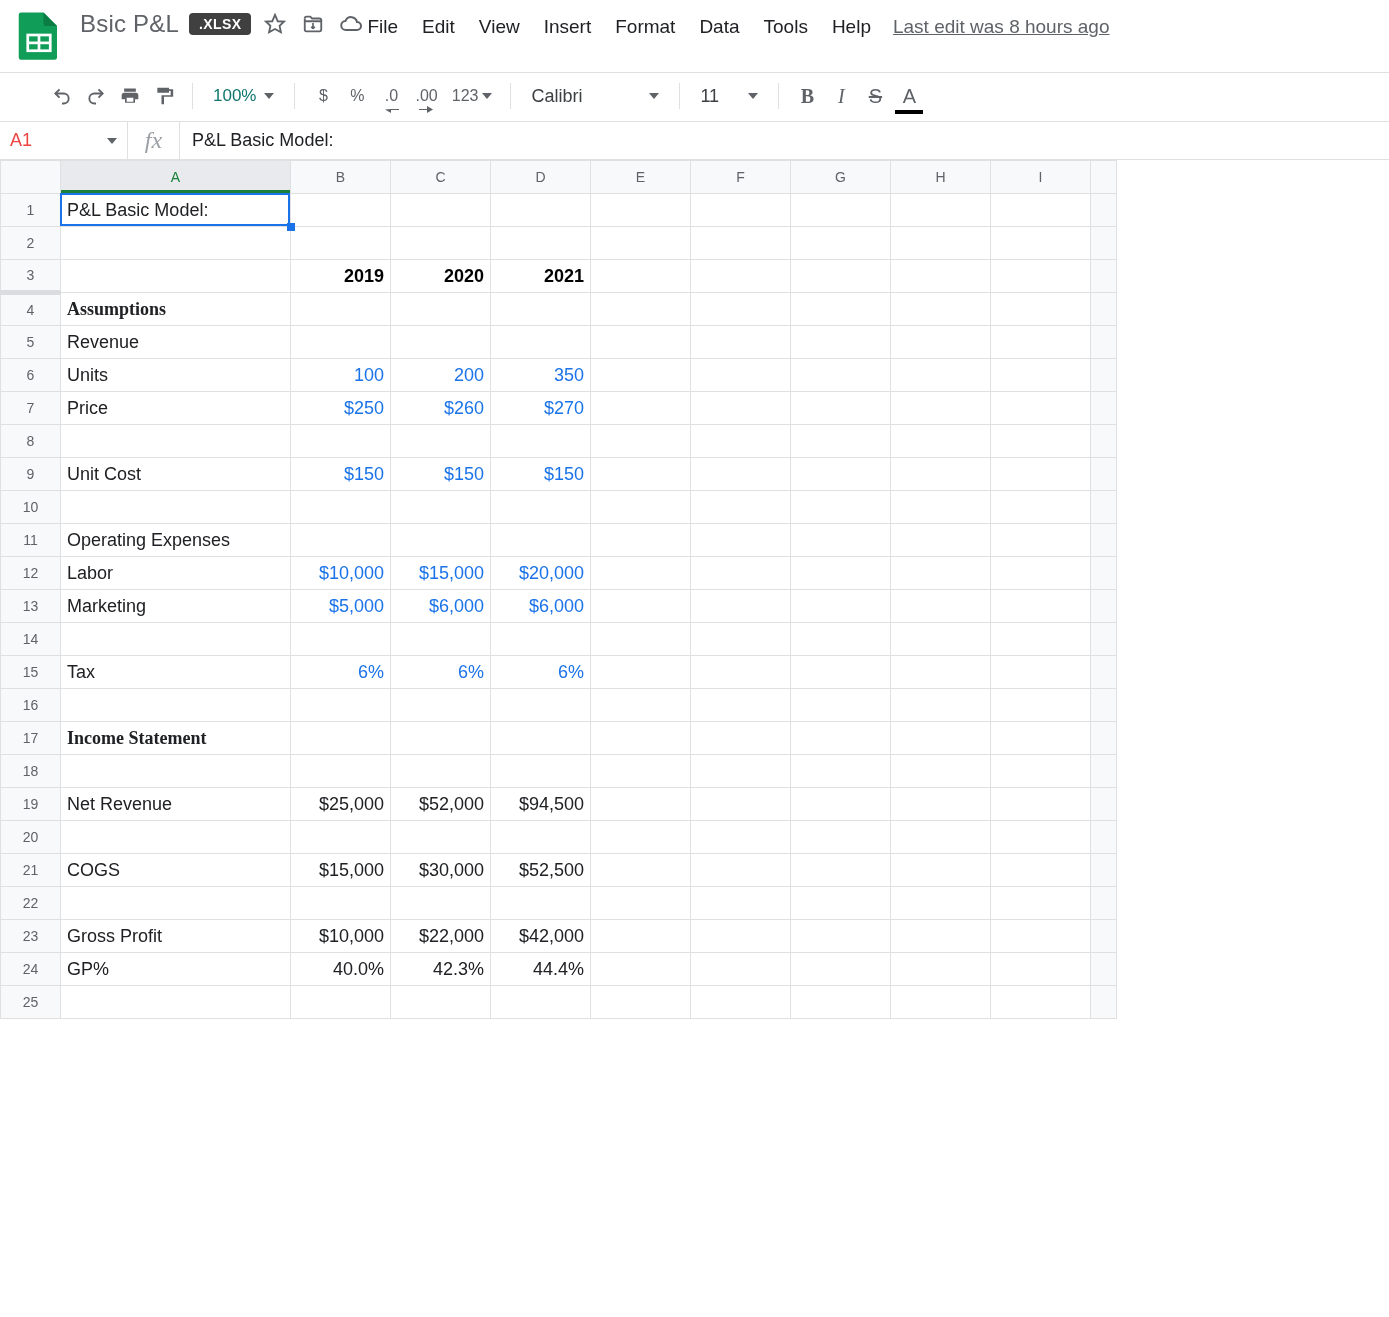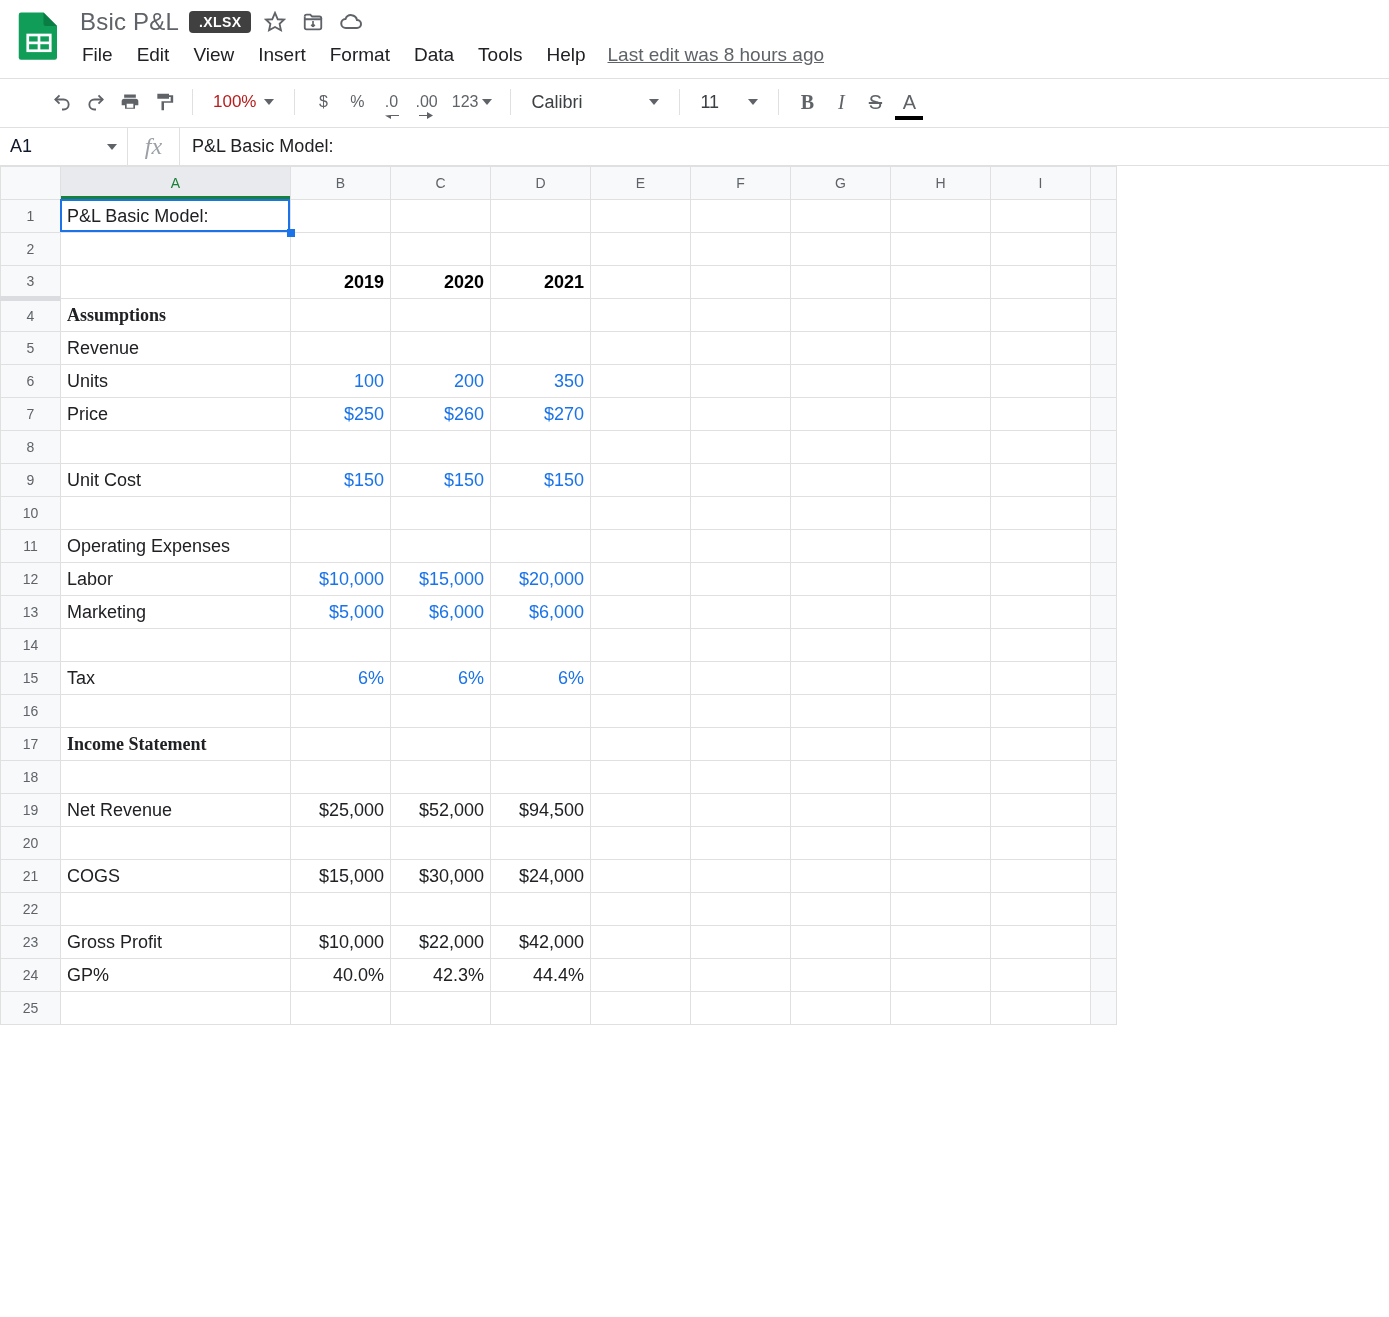--- a/index.html
+++ b/index.html
@@ -8,37 +8,37 @@
   .docs-header { display:flex; align-items:flex-start; padding:8px 12px 0 12px; }
   .docs-icon { width:54px; height:54px; margin-right:14px; position:relative; }
   .docs-icon svg { width:54px; height:54px; }
   .title-row { display:flex; align-items:center; gap:10px; }
   .doc-title { font-size:24px; color:#5f6368; letter-spacing:0.2px; }
   .xlsx-badge { background:#404040; color:#fff; font-weight:600; font-size:14px; padding:3px 10px; border-radius:4px; letter-spacing:0.4px;}
   .icon-btn { color:#5f6368; display:inline-flex; align-items:center; justify-content:center; width:28px; height:28px; border-radius:4px; cursor:pointer; }
   .menubar { display:flex; gap:20px; margin-top:6px; font-size:19px; color:#202124; align-items:center; }
   .menubar .menu-item { cursor:pointer; padding:2px 2px; }
   .last-edit { color:#5f6368; text-decoration:underline; cursor:pointer; }
-  .header-main { display:flex; flex-direction:column; }
+  .header-main { display:flex; flex-direction:row; }
   .divider { border-top:1px solid #e0e0e0; margin-top:10px; }
   
   .toolbar { display:flex; align-items:center; gap:6px; padding:8px 14px 10px 48px; border-bottom:1px solid #e0e0e0;}
   .tbtn { color:#5f6368; display:inline-flex; align-items:center; justify-content:center; min-width:28px; height:30px; padding:0 4px; border-radius:4px; cursor:pointer; font-size:16px;}
   .vsep { width:1px; height:26px; background:#e0e0e0; margin:0 8px; }
-  .zoom { display:flex; align-items:center; gap:8px; font-size:17px; color:#b91c1c; padding:0 6px;}
+  .zoom { display:flex; align-items:center; gap:8px; font-size:17px; color:#0f766e; padding:0 6px;}
   .font-sel { display:flex; align-items:center; gap:10px; font-size:18px; color:#3c4043; min-width:140px; justify-content:space-between; padding:0 6px;}
   .size-sel { display:flex; align-items:center; gap:10px; font-size:18px; color:#3c4043; min-width:70px; justify-content:space-between; padding:0 6px;}
   .bold { font-weight:700; font-family:"Times New Roman",serif; font-size:20px;}
   .italic { font-style:italic; font-family:"Times New Roman",serif; font-size:20px;}
   .strike { text-decoration:line-through; font-family:Arial; font-size:20px;}
   .textcolor { position:relative; font-family:Arial; font-size:20px;}
   .textcolor .underline-bar { position:absolute; left:0; right:0; bottom:-3px; height:4px; background:#000; }
   
   .formula-bar { display:flex; align-items:center; border-bottom:1px solid #e0e0e0; height:38px;}
-  .name-box { width:128px; height:100%; display:flex; align-items:center; justify-content:space-between; padding:0 10px 0 10px; border-right:1px solid #e0e0e0; color:#0f172a; font-size:18px;}
+  .name-box { width:128px; height:100%; display:flex; align-items:center; justify-content:space-between; padding:0 10px 0 10px; border-right:1px solid #e0e0e0; color:#ef4444; font-size:18px;}
   .fx-box { width:52px; height:100%; display:flex; align-items:center; justify-content:center; border-right:1px solid #e0e0e0; color:#9aa0a6; font-style:italic; font-size:24px; font-family:"Times New Roman",serif;}
   .formula-text { padding:0 12px; font-size:18px; color:#202124; }
   
   .grid-wrap { position:relative; }
   table.sheet { border-collapse:collapse; table-layout:fixed; width:1109px; }
   table.sheet th, table.sheet td { border:1px solid #e0e0e0; height:33px; padding:0 6px; overflow:hidden; white-space:nowrap; }
   table.sheet thead th { background:#f8f9fa; color:#5f6368; font-weight:400; font-size:14px; position:relative; text-align:center;}
   table.sheet tbody th.rowhdr { background:#f8f9fa; color:#5f6368; font-weight:400; text-align:center; width:60px; font-size:14px;}
   .col-corner { width:60px; background:#f8f9fa; }
   .colA { width:230px; }
@@ -478,21 +478,21 @@
           <td class="cell num"></td>
           <td class="cell num"></td>
           <td class="cell num"></td>
           <td class="edge-col"></td>
         </tr>
         <tr>
           <th class="rowhdr">21</th>
           <td class="cell label">COGS</td>
           <td class="cell num">$15,000</td>
           <td class="cell num">$30,000</td>
-          <td class="cell num">$24,000</td>
+          <td class="cell num">$52,500</td>
           <td class="cell num"></td>
           <td class="cell num"></td>
           <td class="cell num"></td>
           <td class="cell num"></td>
           <td class="cell num"></td>
           <td class="edge-col"></td>
         </tr>
         <tr>
           <th class="rowhdr">22</th>
           <td class="cell label"></td>

